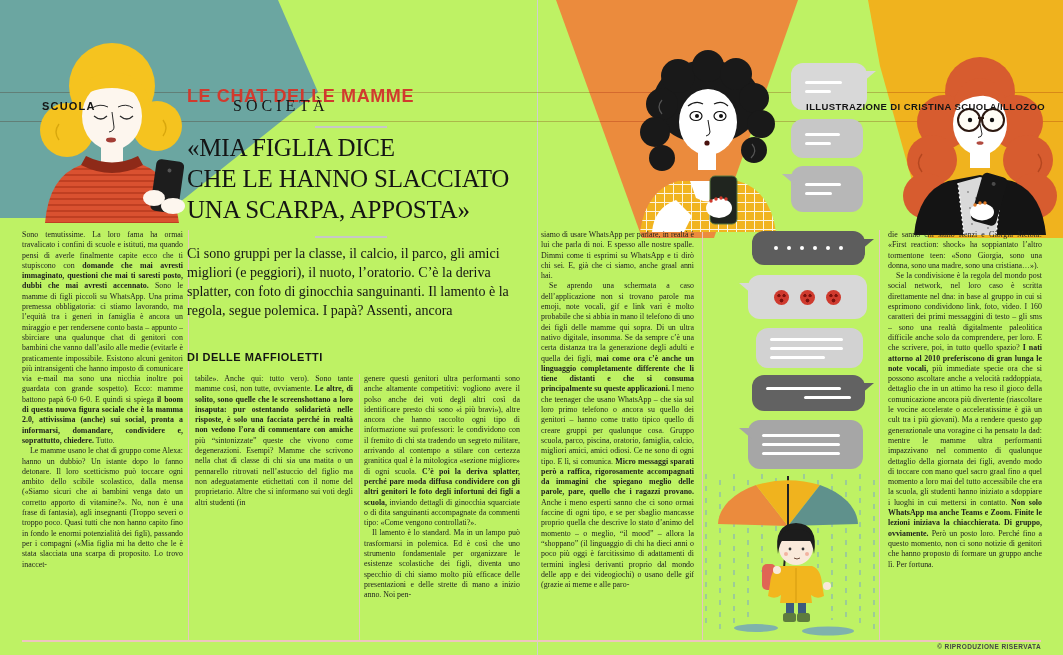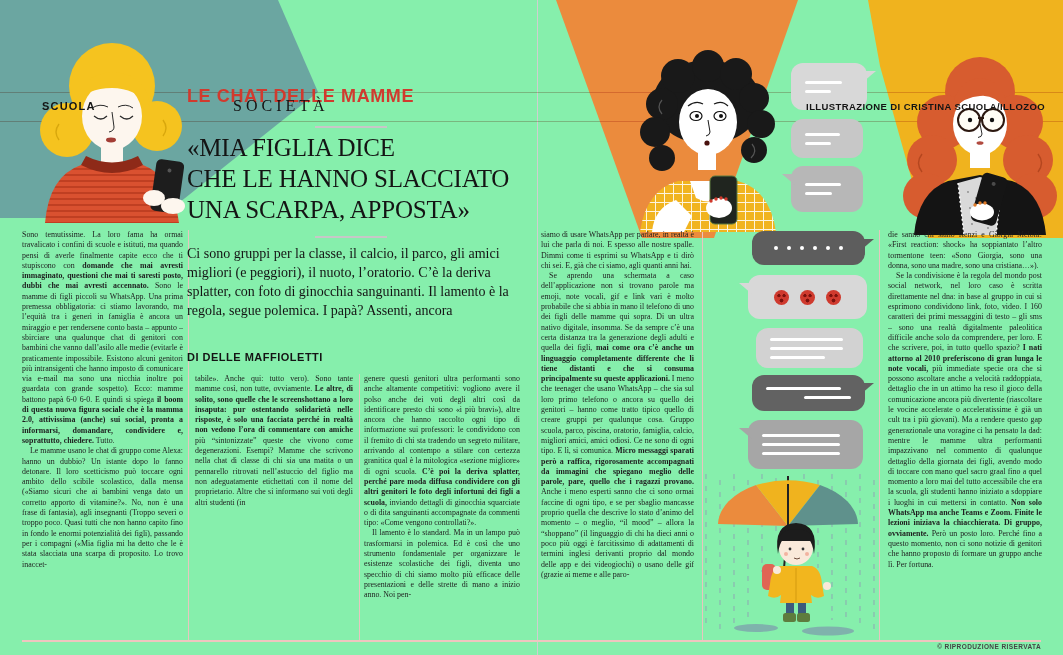--- a/index.html
+++ b/index.html
@@ -1,16 +1,16 @@
 <!DOCTYPE html>
 <html><head>
 <meta charset="utf-8">
 <style>
   html,body{margin:0;padding:0;background:#e8e8e8;}
-  .spread{position:relative;width:1063px;height:655px;background:#86efac;overflow:hidden;
+  .spread{position:relative;width:1063px;height:655px;background:#bef264;overflow:hidden;
           font-family:"Liberation Sans",sans-serif;margin:0 auto;}
 
   
   .shape{position:absolute;inset:0;z-index:0;}
   .shape-teal{background:#6ba6a1;clip-path:polygon(0px 0px,278px 0px,318px 92px,160px 218px,0px 218px);}
   .shape-orange{background:#eb8b3d;clip-path:polygon(556px 0px,798px 0px,714px 238px,642px 238px);}
   .shape-yellow{background:#f0b31e;clip-path:polygon(868px 0px,1063px 0px,1063px 238px,928px 238px,880px 66px);}
 
   
   .hrule{position:absolute;left:0;width:1063px;height:1px;background:#c77a6d;opacity:.45;z-index:2;mix-blend-mode:multiply;}
@@ -309,21 +309,21 @@
       <p class="ind"><span>Le mamme usano le chat di gruppo come Alexa: hanno un dubbio? Un istante dopo lo fanno detonare. Il loro scetticismo può toccare ogni ambito dello scibile scolastico, dalla mensa («Siamo sicuri che ai bambini venga dato un corretto apporto di vitamine?». No, non è una frase di fantasia), agli insegnanti (Troppo severi o troppo poco. Quasi tutti che non hanno capito fino in fondo le enormi potenzialità dei figli), passando per i compagni («Mia figlia mi ha detto che le è stata slacciata una scarpa di proposito. Lo trovo inaccet-</span></p>
     </div>
   <div class="col col2">
       <p><span>tabile». Anche qui: tutto vero). Sono tante mamme così, non tutte, ovviamente. </span><span class="b">Le altre, di solito, sono quelle che le screenshottano a loro insaputa: pur ostentando solidarietà nelle risposte, è solo una facciata perché in realtà non vedono l’ora di commentare con amiche</span><span> più “sintonizzate” queste che vivono come degenerazioni. Esempi? Mamme che scrivono nella chat di classe di chi sia una matita o un pennarello ritrovati nell’astuccio del figlio ma non adeguatamente etichettati con il nome del proprietario. Altre che si informano sui voti degli altri studenti (in</span></p>
     </div>
   <div class="col col3">
       <p><span>genere questi genitori ultra performanti sono anche altamente competitivi: vogliono avere il polso anche dei voti degli altri così da identificare presto chi sono «i più bravi»), altre ancora che hanno raccolto ogni tipo di informazione sui professori: le condividono con il fremito di chi sta tradendo un segreto militare, arrivando al contempo a stilare con certezza granitica qual è la mitologica «sezione migliore» di ogni scuola. </span><span class="b">C’è poi la deriva splatter, perché pare moda diffusa condividere con gli altri genitori le foto degli infortuni dei figli a scuola,</span><span> inviando dettagli di ginocchia squarciate o di dita sanguinanti accompagnate da commenti tipo: «Come vengono controllati?».</span></p>
       <p class="ind"><span>Il lamento è lo standard. Ma in un lampo può trasformarsi in polemica. Ed è così che uno strumento fondamentale per organizzare le esistenze scolastiche dei figli, diventa uno specchio di chi siamo molto più efficace delle presentazioni e delle strette di mano a inizio anno. Noi pen-</span></p>
     </div>
   <div class="col col4">
-      <p><span>siamo di usare WhatsApp per parlare, in realtà è lui che parla di noi. E spesso alle nostre spalle. Dimmi come ti esprimi su WhatsApp e ti dirò chi sei. E, già che ci siamo, agli quanti anni hai.</span></p>
+      <p><span>siamo di usare WhatsApp per parlare, in realtà è lui che parla di noi. E spesso alle nostre spalle. Dimmi come ti esprimi su WhatsApp e ti dirò chi sei. E, già che ci siamo, anche graal anni hai.</span></p>
       <p class="ind"><span>Se aprendo una schermata a caso dell’applicazione non si trovano parole ma emoji, note vocali, gif e link vari è molto probabile che si abbia in mano il telefono di uno dei figli delle mamme qui sopra. Di un ultra nativo digitale, insomma. Se da sempre c’è una certa distanza tra la generazione degli adulti e quella dei figli, </span><span class="b">mai come ora c’è anche un linguaggio completamente differente che li tiene distanti e che si consuma principalmente su queste applicazioni.</span><span> I meno che teenager che usano WhatsApp – che sia sul loro primo telefono o ancora su quello dei genitori – hanno come tratto tipico quello di creare gruppi per qualunque cosa. Gruppo scuola, parco, piscina, oratorio, famiglia, calcio, migliori amici, amici odiosi. Ce ne sono di ogni tipo. E lì, si comunica. </span><span class="b">Micro messaggi sparati però a raffica, rigorosamente accompagnati da immagini che spiegano meglio delle parole, pare, quello che i ragazzi provano.</span><span> Anche i meno esperti sanno che ci sono ormai faccine di ogni tipo, e se per sbaglio mancasse proprio quella che descrive lo stato d’animo del momento – o meglio, “il mood” – allora la “shoppano” (il linguaggio di chi ha dieci anni o poco più oggi è farcitissimo di adattamenti di termini inglesi derivanti proprio dal mondo delle app e dei videogiochi) o usano delle gif (grazie ai meme e alle paro-</span></p>
     </div>
   <div class="col col5">
       <p><span>die sanno chi siano Renzi e Giorgia Meloni: «First reaction: shock» ha soppiantato l’altro tormentone teen: «Sono Giorgia, sono una donna, sono una madre, sono una cristiana…»).</span></p>
       <p class="ind"><span>Se la condivisione è la regola del mondo post social network, nel loro caso è scritta direttamente nel dna: in base al gruppo in cui si esprimono condividono link, foto, video. I 160 caratteri dei primi messaggini di testo – gli sms – sono una realtà digitalmente paleolitica difficile anche solo da comprendere, per loro. E che scrivere, poi, in tutto quello spazio? </span><span class="b">I nati attorno al 2010 preferiscono di gran lunga le note vocali,</span><span> più immediate specie ora che si possono ascoltare anche a velocità raddoppiata, dettaglio che in un attimo ha reso il gioco della comunicazione ancora più divertente (riascoltare le vocine accelerate o acceleratissime è già un cult tra i più giovani). Ma a rendere questo gap generazionale una voragine ci ha pensato la dad: mentre le mamme ultra performanti impazzivano nel commento di qualunque dettaglio della giornata dei figli, avendo modo di toccare con mano quel sacro graal fino a quel momento a loro mai del tutto accessibile che era la scuola, gli studenti hanno iniziato a sdoppiare i luoghi in cui mettersi in contatto. </span><span class="b">Non solo WhatsApp ma anche Teams e Zoom. Finite le lezioni iniziava la chiacchierata. Di gruppo, ovviamente.</span><span> Però un posto loro. Perché fino a questo momento, non ci sono notizie di genitori che hanno proposto di formare un gruppo anche lì. Per fortuna.</span></p>
     </div>
 
 
   <div class="copyright">© RIPRODUZIONE RISERVATA</div>
 

